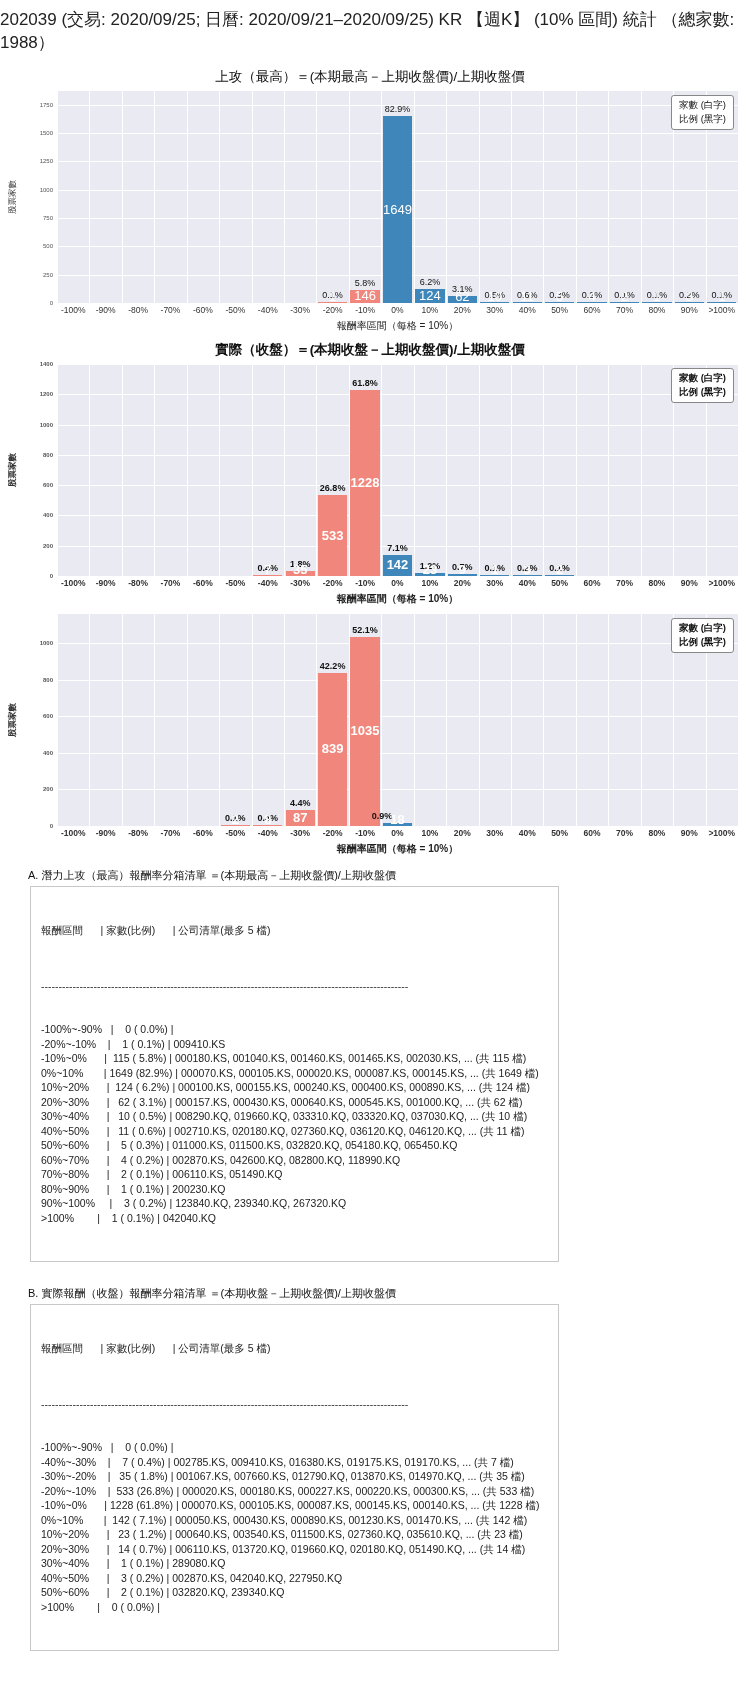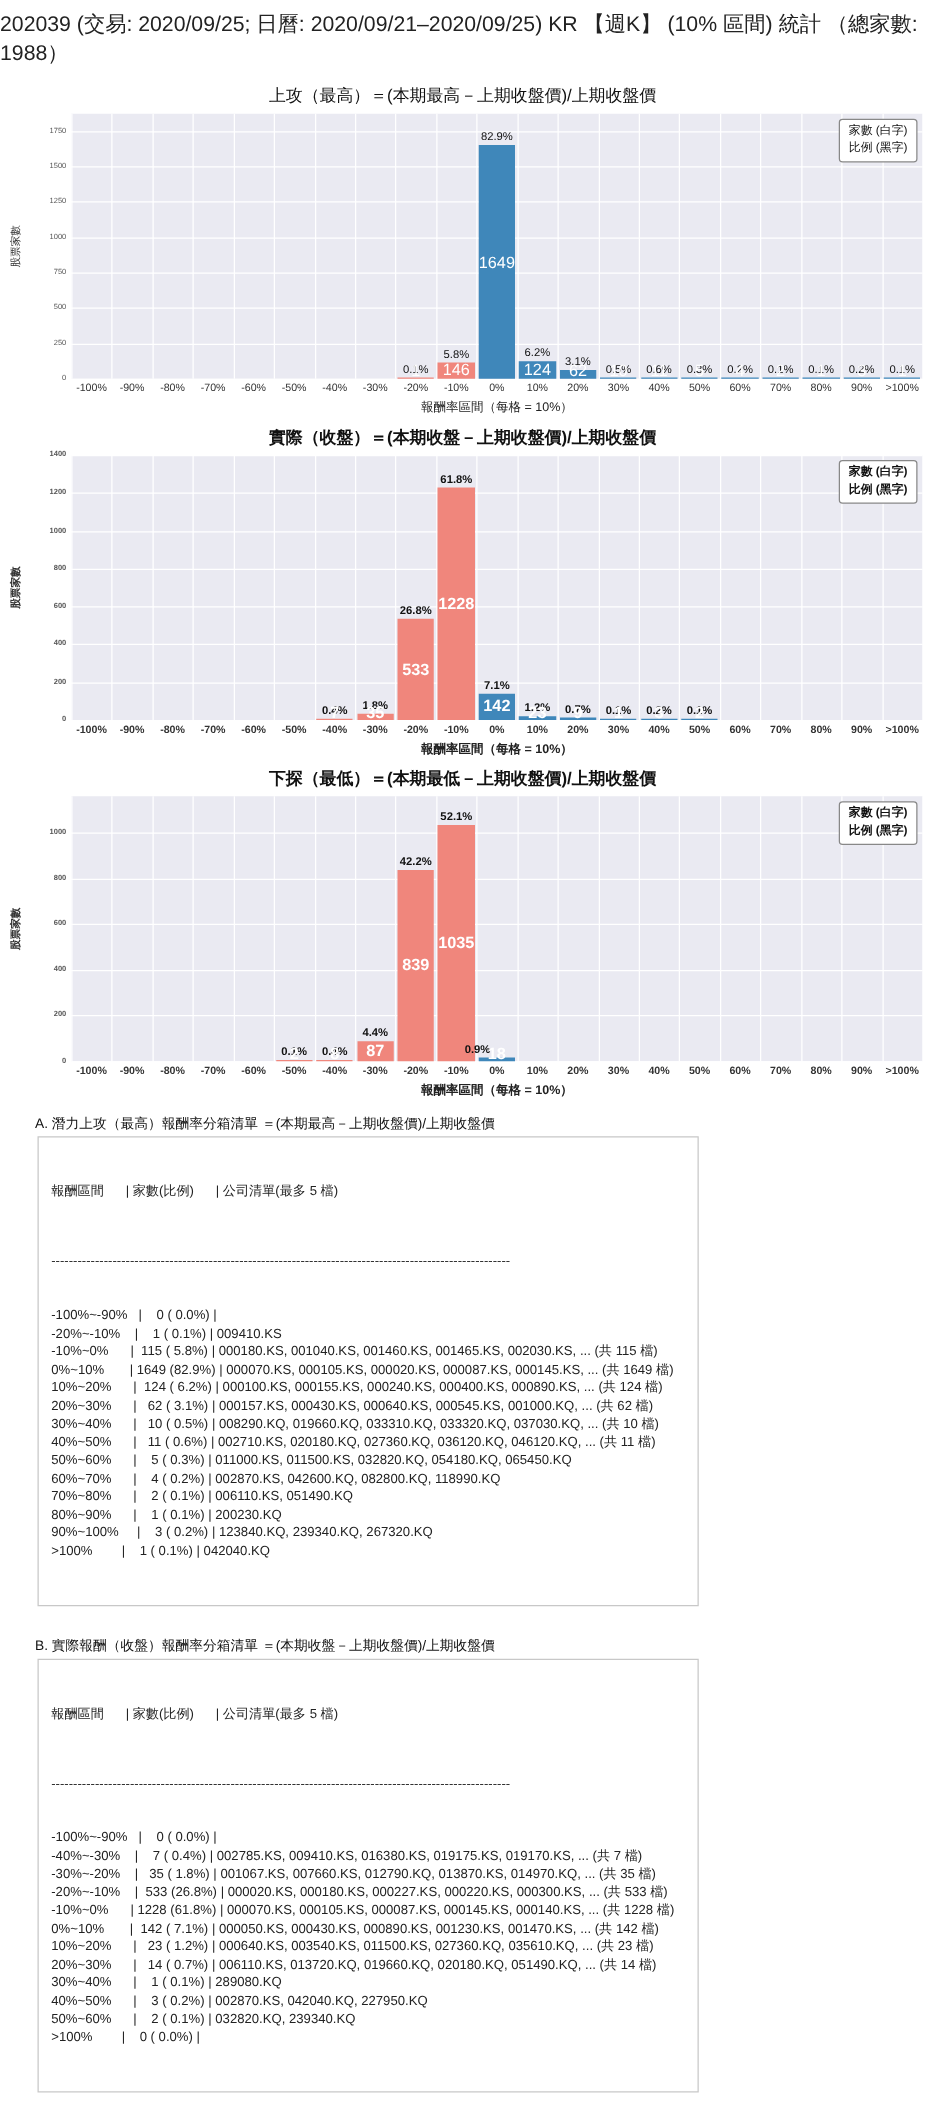--- a/index.html
+++ b/index.html
@@ -252,21 +252,20 @@
       <span class="xtick" style="left: 518.86px; width: 32.43px;">60%</span>
       <span class="xtick" style="left: 551.29px; width: 32.43px;">70%</span>
       <span class="xtick" style="left: 583.71px; width: 32.43px;">80%</span>
       <span class="xtick" style="left: 616.14px; width: 32.43px;">90%</span>
       <span class="xtick" style="left: 648.57px; width: 32.43px;">&gt;100%</span>
     </div>
   <div class="xlabel">報酬率區間（每格 = 10%）</div>
 </section>
 
 <section class="chart">
-  <div class="chart-title">下探（最低）＝(本期最低－上期收盤價)/上期收盤價</div>
   <div class="chart-body">
     <div class="ylabel">股票家數</div>
     <div class="plot">
       <div class="legend">
         <div>家數 (白字)</div>
         <div>比例 (黑字)</div>
       </div>
     <div class="hgrid" style="top: 212px;"></div>
         <span class="ytick" style="top: 208px;">0</span>
         <div class="hgrid" style="top: 175.448px;"></div>

